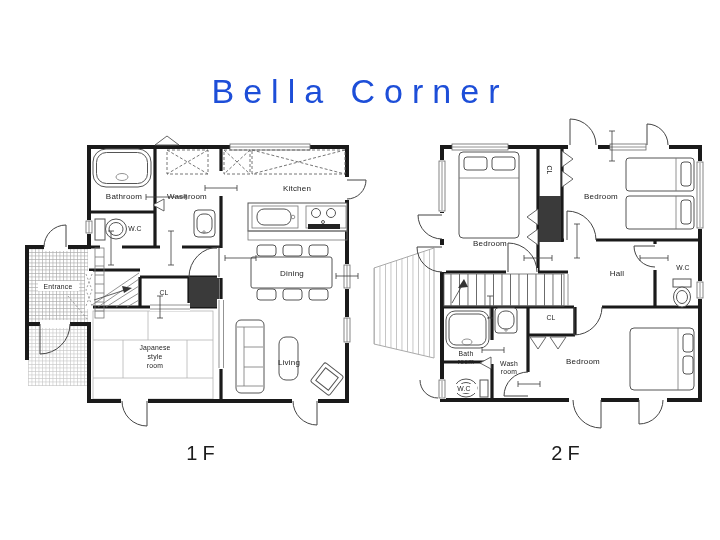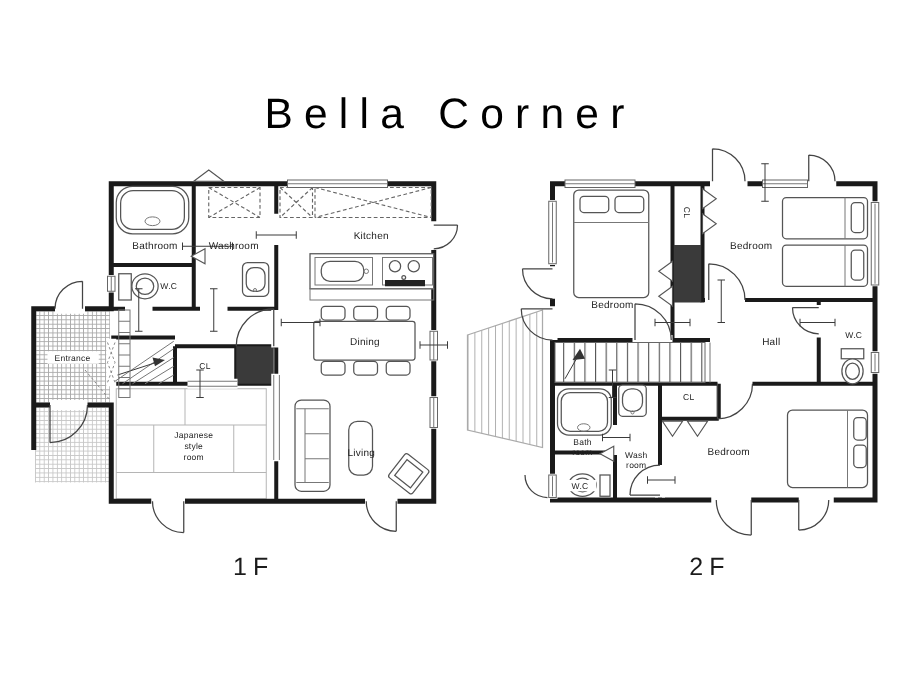--- a/index.html
+++ b/index.html
@@ -1,19 +1,19 @@
 <!DOCTYPE html>
 <html><head>
 <meta charset="utf-8">
 <style>
   html,body{margin:0;padding:0;background:#fff;}
   .canvas{position:relative;width:720px;height:540px;background:#ffffff;overflow:hidden;
           font-family:"Liberation Sans",sans-serif;}
   .title{position:absolute;top:72px;left:0;right:0;text-align:center;
-         font-size:34px;letter-spacing:9px;color:#000000;font-weight:400;}
+         font-size:34px;letter-spacing:9px;color:#1d4ed8;font-weight:400;}
   svg{position:absolute;left:0;top:0;}
   
   .w{stroke:#1a1a1a;stroke-width:4;fill:none;}
   .w3{stroke:#1a1a1a;stroke-width:3.2;fill:none;}
   .f{stroke:#555;stroke-width:1;fill:#fff;}
   .fo{stroke:#555;stroke-width:1;fill:none;}
   .thin{stroke:#777;stroke-width:0.8;fill:none;}
   .tat{stroke:#b5b5b5;stroke-width:0.8;fill:none;}
   .gap{fill:#fff;stroke:none;}
   .win{fill:#fff;stroke:#666;stroke-width:0.8;}

